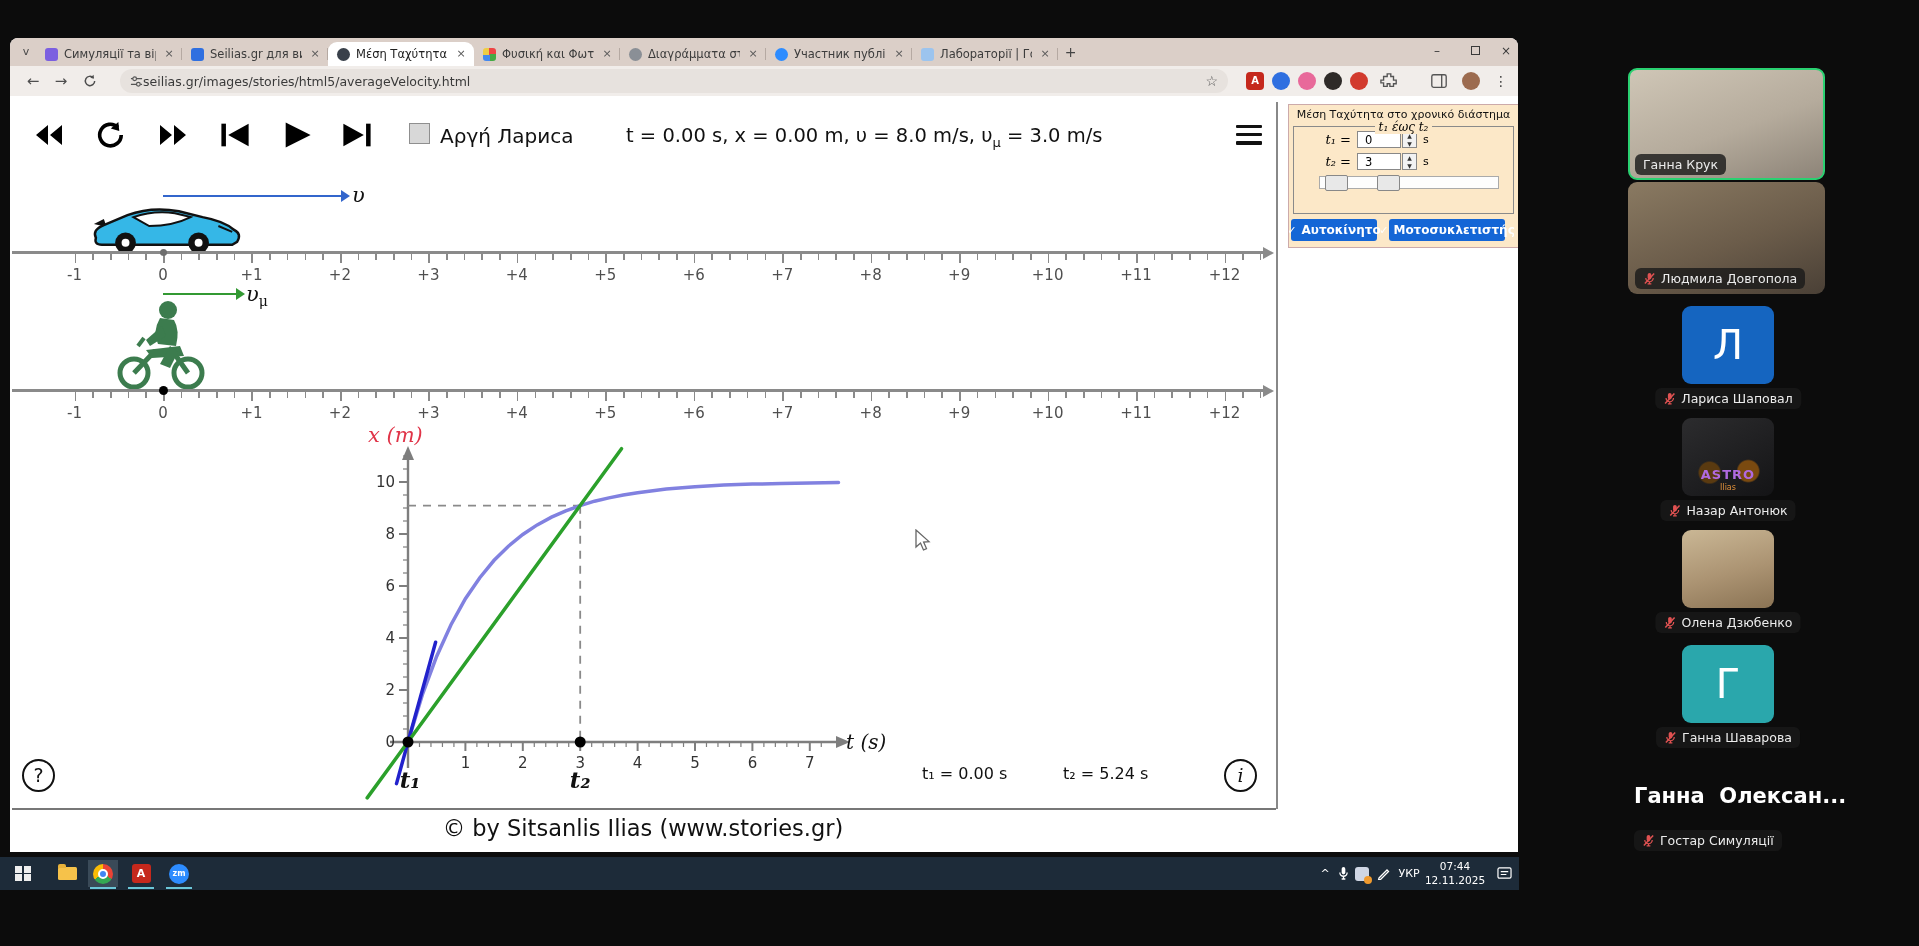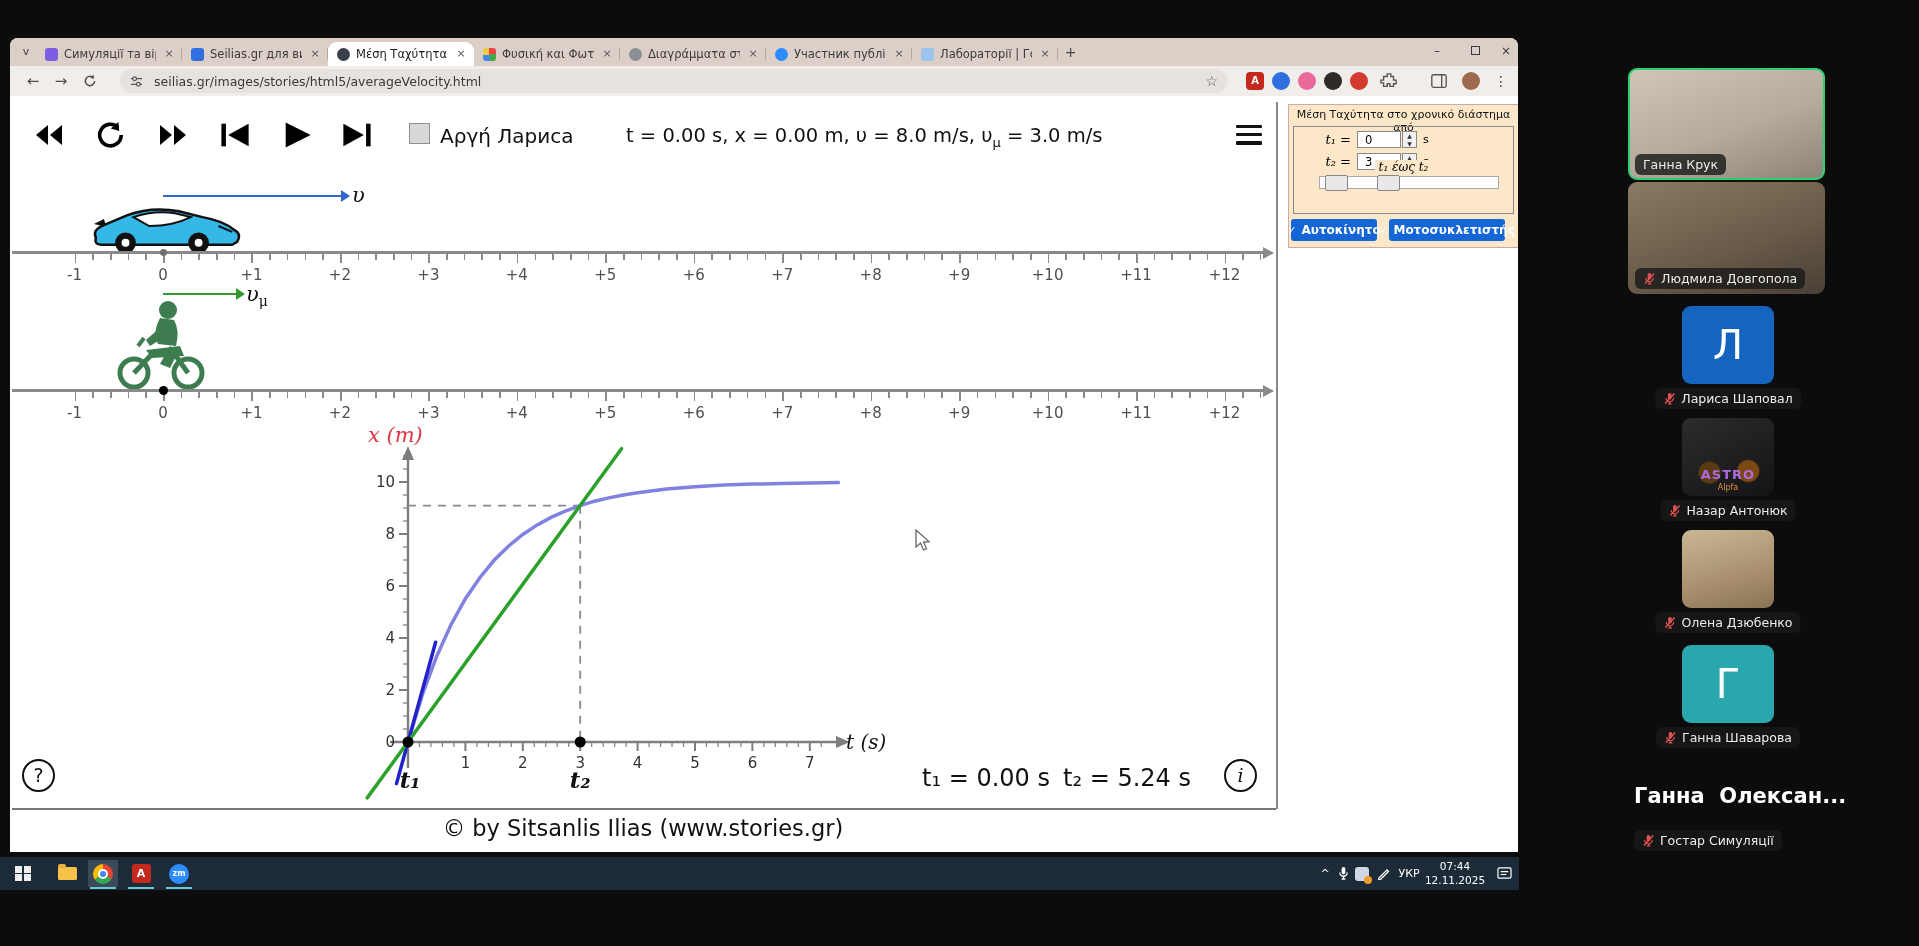--- a/index.html
+++ b/index.html
@@ -25,21 +25,21 @@
             text-align:center; line-height:16px; }
   .wctl { position:absolute; top:0; width:38px; height:26px; color:#3a3a3a; font-size:12px;
           text-align:center; line-height:26px; }
   #wmax { line-height:22px; }
   #wmax .box { display:inline-block; width:9px; height:9px; border:1.2px solid #3a3a3a; margin-top:8px; }
 
   #navbar { position:absolute; left:0; top:28px; width:100%; height:30px; background:#f1edea; }
   .navico { position:absolute; top:4px; width:22px; height:22px; color:#4e4e4e; font-size:15px;
             text-align:center; line-height:22px; }
   #urlpill { position:absolute; left:110px; top:3px; width:1108px; height:24px; background:#e7e2de;
-             border-radius:12px; display:flex; align-items:center; padding:0 10px; gap:11px; }
+             border-radius:12px; display:flex; align-items:center; padding:0 10px; gap:0; }
   #urltext { font-size:12.5px; color:#3a3a3a; flex:1; white-space:nowrap; overflow:hidden; }
   #urlstar { font-size:14px; color:#555; }
   .extico { position:absolute; top:6px; width:18px; height:18px; border-radius:4px; }
   #avatar { border-radius:50%; background:#9c6b4f; }
   #kebab { font-size:14px; color:#444; text-align:center; line-height:18px; }
 
   
   #content { position:absolute; left:0; top:58px; width:1508px; height:756px; background:#fff; }
   .mediabtn { position:absolute; top:24px; width:34px; height:30px; }
   .mediabtn svg { width:100%; height:100%; }
@@ -60,32 +60,32 @@
 
   .varrow { position:absolute; height:2.4px; }
   .varrow .head { position:absolute; right:-9px; top:-5px; width:0; height:0;
                   border-top:6px solid transparent; border-bottom:6px solid transparent; }
   .vlabel { position:absolute; font-family:"DejaVu Serif", serif; font-style:italic; font-size:21px; color:#111; }
   .vlabel sub { font-size:14px; font-style:normal; }
 
   #graph { position:absolute; left:330px; top:324px; }
   .circbtn { position:absolute; width:33px; height:33px; border:2.2px solid #111; border-radius:50%;
              text-align:center; line-height:29px; font-size:19px; color:#111; background:#fff; }
-  #t1readout,#t2readout { position:absolute; top:668px; font-size:24px; color:#111; }
+  #t1readout,#t2readout { position:absolute; top:668px; font-size:16px; color:#111; }
   #hdivider { position:absolute; left:2px; top:712px; width:1264px; height:1.6px; background:#777; }
   #vdivider { position:absolute; left:1266px; top:6px; width:1.6px; height:707px; background:#888; }
   #copyright { position:absolute; left:0; top:719px; width:1266px; text-align:center;
                font-size:22.5px; color:#111; }
 
   
   #panel { position:absolute; left:1278px; top:8px; width:231px; height:144px; background:#fce8c8;
            border:1px solid #caa; font-size:11.5px; }
   #panel .t1 { position:absolute; top:3px; width:100%; text-align:center; color:#111; font-size:11px; }
   #panel .t2 { position:absolute; top:15px; width:100%; text-align:center;
-               font-family:"DejaVu Serif", serif; font-style:italic; font-size:12px; z-index:2;margin-top:40px; }
+               font-family:"DejaVu Serif", serif; font-style:italic; font-size:12px; z-index:2; }
   #panel .t2 span { background:#fce8c8; padding:0 4px; }
   #pbox { position:absolute; left:4px; top:21px; width:221px; height:88px; border:1px solid #8a8a8a; }
   .prow { position:absolute; height:18px; }
   .prow .plabel { position:absolute; left:0; width:32px; font-family:"DejaVu Serif", serif;
                   font-style:italic; font-size:13px; text-align:right; top:1px; }
   .prow input { position:absolute; left:38px; width:44px; height:17px; border:1px solid #888;
                 font-size:11.5px; padding-left:7px; font-family:"DejaVu Sans",sans-serif; }
   .spin { position:absolute; left:83px; width:15px; height:17px; border:1px solid #888; background:#f2f2f2; }
   .spin div { height:8px; font-size:6px; text-align:center; line-height:8px; color:#333; }
   .prow .unit { position:absolute; left:104px; top:2px; font-size:11px; }
@@ -674,21 +674,21 @@
   </div>
 
   <div id="zoomside">
       <div class="ztile" style="left: 1628px; top: 68px; width: 197px; height: 112px; background: linear-gradient(160deg, rgb(207, 198, 182) 0%, rgb(181, 171, 156) 55%, rgb(141, 132, 120) 100%); border: 2.5px solid rgb(42, 209, 113);"></div>
       <div class="ztile" style="left: 1628px; top: 182px; width: 197px; height: 112px; background: linear-gradient(160deg, rgb(138, 122, 98) 0%, rgb(107, 92, 74) 55%, rgb(74, 64, 54) 100%);"></div>
       <div class="ztile" style="left: 1682px; top: 306px; width: 92px; height: 78px; background: rgb(21, 101, 192);">
         <div class="zinitial">Л</div>
       </div>
       <div class="ztile" style="left: 1682px; top: 418px; width: 92px; height: 78px; background: radial-gradient(circle at 30% 70%, rgb(90, 58, 16) 0px, rgb(90, 58, 16) 12%, transparent 14%), radial-gradient(circle at 72% 68%, rgb(122, 74, 16) 0px, rgb(122, 74, 16) 12%, transparent 14%), linear-gradient(150deg, rgb(44, 44, 46), rgb(20, 20, 22));">
         <div style="position: absolute; left: 0px; right: 0px; bottom: 14px; text-align: center; color: rgb(176, 106, 224); font-weight: bold; font-size: 13px; letter-spacing: 1px;">ASTRO</div>
-        <div style="position: absolute; left: 0px; right: 0px; bottom: 4px; text-align: center; color: rgb(224, 144, 58); font-size: 8px;">Alpfa</div>
+        <div style="position: absolute; left: 0px; right: 0px; bottom: 4px; text-align: center; color: rgb(224, 144, 58); font-size: 8px;">Ilias</div>
       </div>
       <div class="ztile" style="left: 1682px; top: 530px; width: 92px; height: 78px; background: linear-gradient(165deg, rgb(202, 183, 149) 0%, rgb(171, 147, 114) 55%, rgb(138, 115, 84) 100%);"></div>
       <div class="ztile" style="left: 1682px; top: 645px; width: 92px; height: 78px; background: rgb(42, 167, 172);">
         <div class="zinitial">Г</div>
       </div>
     </div>
   <div id="zbigname">Ганна  Олексан...</div>
   <div class="zpill" style="left:1634px;top:830px">
       <svg width="13" height="13" viewBox="0 0 14 14">
         <rect x="5" y="1" width="4" height="7" rx="2" fill="#e05252"></rect>

